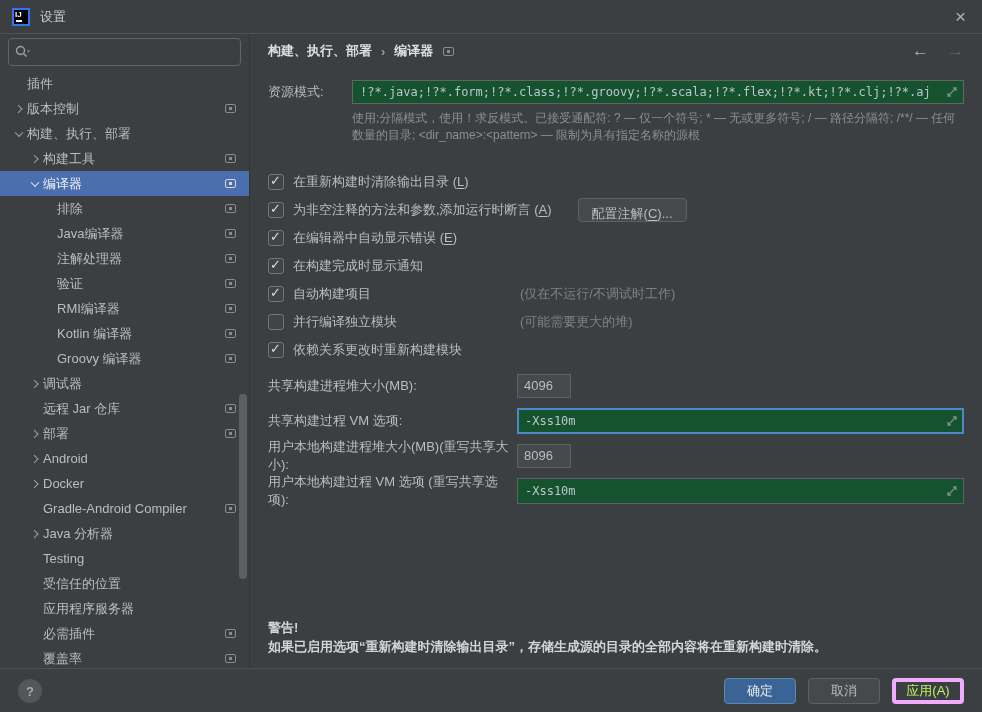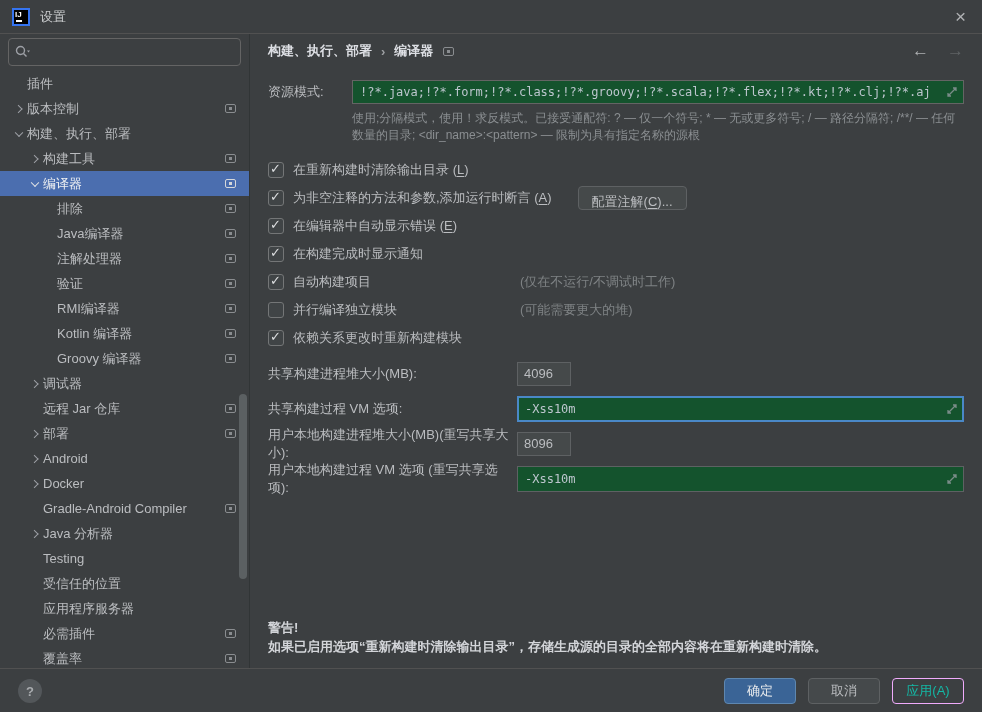--- a/index.html
+++ b/index.html
@@ -52,21 +52,21 @@
 
   
   .res-row { display:flex; margin-top:12px; }
   .res-label { width:84px; flex:0 0 84px; line-height:24px; }
   .field-wrap { position:relative; flex:1; }
   .field-wrap input { width:100%; height:24px; background:#14532d; border:1px solid #646464; color:#BDC6CE; padding:0 22px 0 7px; font:12px "DejaVu Sans Mono","Liberation Mono",monospace; outline:none; }
   .expand-ic { position:absolute; right:6px; top:50%; transform:translateY(-50%); opacity:.75; }
   .res-help { margin:6px 0 0 84px; max-width:614px; font-size:12px; line-height:17px; color:#8A8E91; }
 
   
-  .cb-group { margin-top:12px; }
+  .cb-group { margin-top:24px; }
   .cb-row { min-height:28px; display:flex; align-items:center; position:relative; }
   .cbox { width:16px; height:16px; flex:0 0 16px; background:#404446; border:1px solid #747677; border-radius:3px; position:relative; }
   .cbox[data-checked="true"]::after { content:"✓"; position:absolute; left:1px; top:-2px; font-size:13px; color:#DCDEE0; }
   .cb-label { margin-left:9px; }
   .mn-u { text-decoration:underline; text-underline-offset:2px; }
   .cb-comment { position:absolute; left:252px; color:#7E8284; }
   .cfg-btn { margin-left:26px; height:24px; padding:6px 13px; background:#45494A; border:1px solid #5E6163; border-radius:4px; color:#BBBDC0; font:13px "Liberation Sans","DejaVu Sans",sans-serif; cursor:default; }
 
   
   .f-group { margin-top:4px; }
@@ -79,21 +79,21 @@
   
   .warning { position:absolute; left:18px; bottom:12px; font-weight:bold; color:#D3D5D9; line-height:19px; }
 
   
   .footer { height:45px; border-top:1px solid #515151; display:flex; align-items:center; padding:0 18px; }
   .help-circle { width:24px; height:24px; border-radius:50%; background:#53575A; color:#A8ABAE; display:flex; align-items:center; justify-content:center; font-size:13px; font-weight:bold; }
   .btns { margin-left:auto; display:flex; gap:12px; }
   .btn { min-width:72px; height:26px; border-radius:4px; font:13px "Liberation Sans","DejaVu Sans",sans-serif; padding:0 4px; cursor:default; }
   .btn-ok { background:#3A6496; border:1px solid #5E87B0; color:#E9EBED; }
   .btn-cancel { background:#45494B; border:1px solid #5E6163; color:#BBBDC0; }
-  .btn-apply { background:transparent; border:1px solid #f0abfc; color:#14b8a6; }
+  .btn-apply { background:transparent; border:4px solid #f0abfc; color:#bef264; }
 </style>
 </head>
 <body>
 
 <div class="window">
 
   <div class="titlebar">
     <div class="app-logo">
       <span class="ij">IJ</span>
         <span class="bar"></span>

